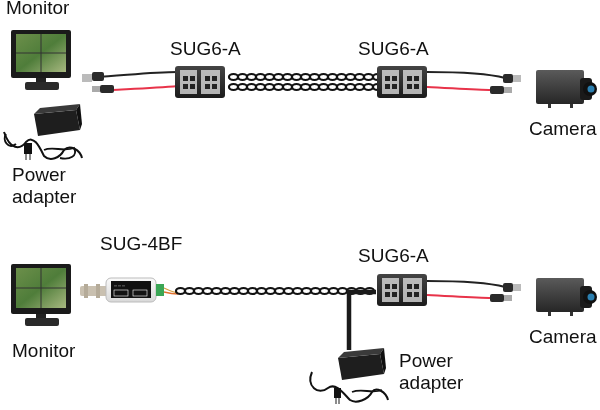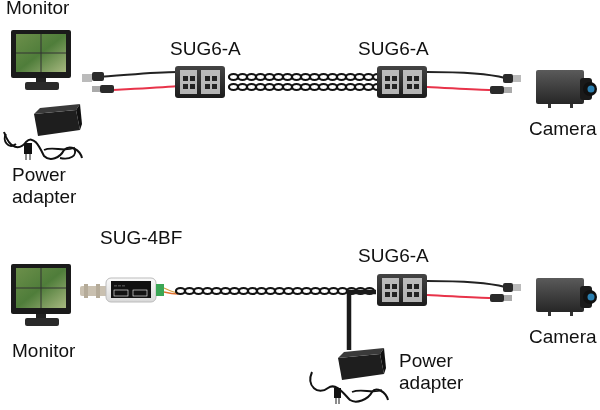--- a/index.html
+++ b/index.html
@@ -12,21 +12,21 @@
 <body>
 
 <div class="lbl" style="left:6px;top:-3px;">Monitor</div>
 <div class="lbl" style="left:12px;top:164px;">Power</div>
 <div class="lbl" style="left:12px;top:186px;">adapter</div>
 <div class="lbl" style="left:170px;top:38px;">SUG6-A</div>
 <div class="lbl" style="left:358px;top:38px;">SUG6-A</div>
 <div class="lbl" style="left:529px;top:118px;">Camera</div>
 
 <div class="lbl" style="left:12px;top:340px;">Monitor</div>
-<div class="lbl" style="left:100px;top:227px;">SUG-4BF</div>
+<div class="lbl" style="left:100px;top:233px;">SUG-4BF</div>
 <div class="lbl" style="left:358px;top:245px;">SUG6-A</div>
 <div class="lbl" style="left:529px;top:326px;">Camera</div>
 <div class="lbl" style="left:399px;top:350px;">Power</div>
 <div class="lbl" style="left:399px;top:372px;">adapter</div>
 
 <svg id="canvas" width="600" height="410" viewBox="0 0 600 410" xmlns="http://www.w3.org/2000/svg">
   <defs>
     <linearGradient id="scr" x1="0" y1="0" x2="1" y2="1">
       <stop offset="0" stop-color="#6c8f4a"></stop>
       <stop offset="0.5" stop-color="#4f7d3a"></stop>

